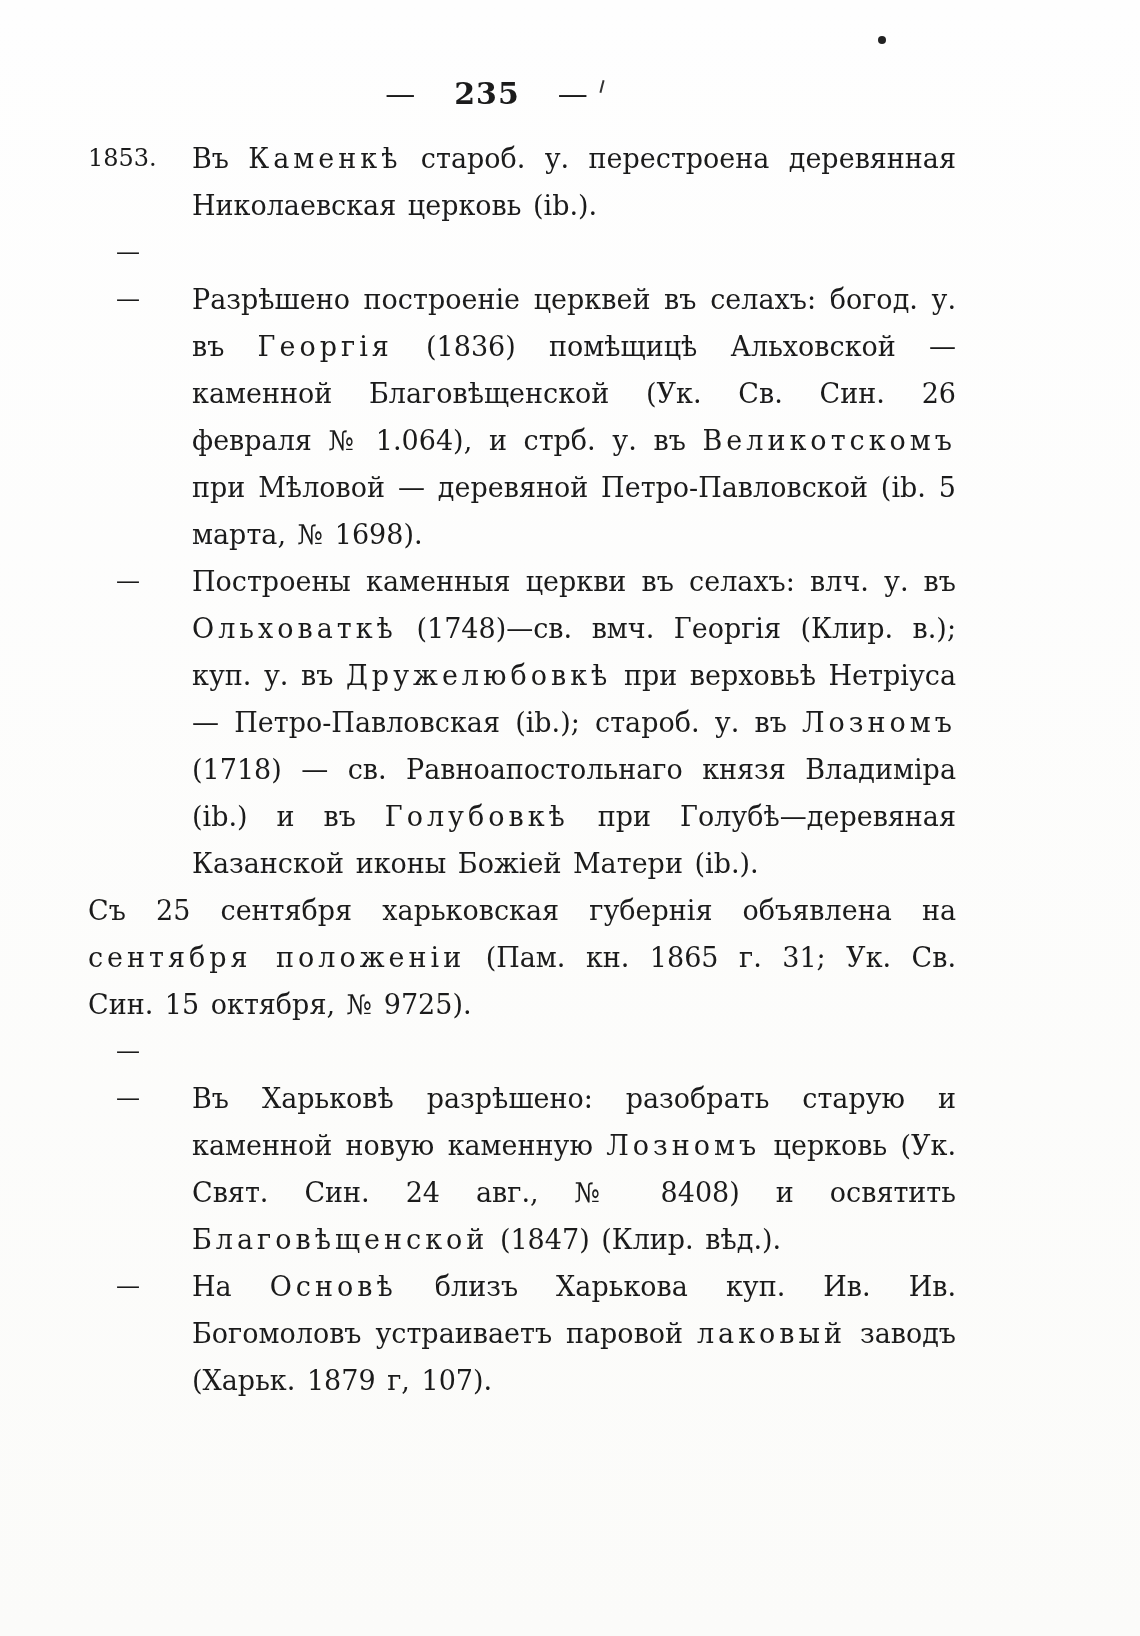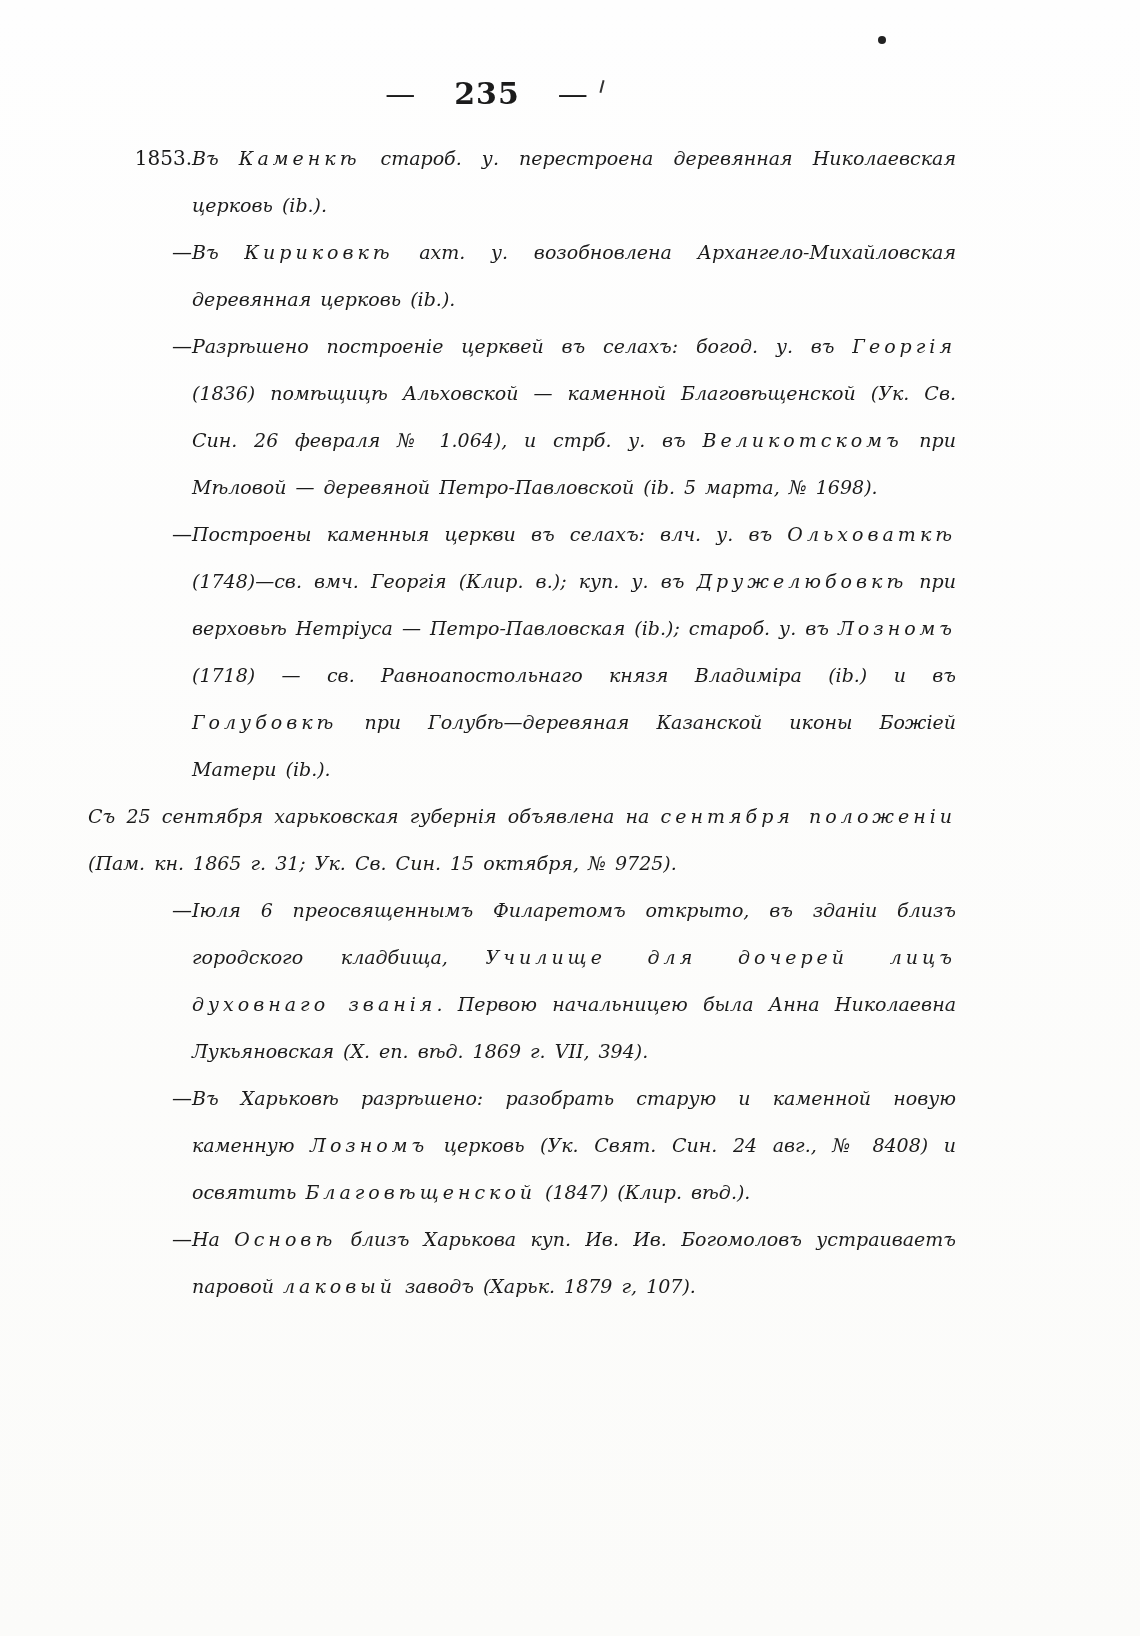--- a/index.html
+++ b/index.html
@@ -29,32 +29,30 @@
     letter-spacing: 1px;
     margin-bottom: 24px;
     margin-right: 70px;
   }
   .header .dash { font-weight: normal; }
   .entry { display: flex; }
   .label {
     box-sizing: border-box;
     width: 104px;
     flex: 0 0 104px;
-    font-size: 20px;
+    font-size: 24px;
     line-height: 47px;
     white-space: nowrap;
-    text-align: right;
   }
   .text {
     flex: 1;
-    font-size: 19px;
+    font-size: 27px;
     line-height: 47px;
     text-align: justify;
     word-spacing: 3px;
-    font-style: italic;
   }
   .sp { letter-spacing: 4px; }
   .speck {
     position: absolute;
     background: #222;
     border-radius: 50%;
     width: 8px; height: 8px;
     left: 878px; top: 36px;
   }
   .mark {
@@ -76,36 +74,34 @@
     <span class="dash">—</span>
   </div>
 
   <div>
     <div class="entry">
       <div class="label">1853.</div>
       <div class="text"><span>Въ </span><span class="sp">Каменкѣ</span><span> староб. у. перестроена деревянная Николаевская церковь (ib.).</span></div>
     </div>
     <div class="entry">
       <div class="label" style="padding-left: 28px;">—</div>
-      <div class="text"><span>Въ </span><span class="sp">Кириковкѣ</span><span> ахт. у. возобновлена Архангело-Михайловская деревянная церковь (ib.).</span></div>
     </div>
     <div class="entry">
       <div class="label" style="padding-left: 28px;">—</div>
       <div class="text"><span>Разрѣшено построеніе церквей въ селахъ: богод. у. въ </span><span class="sp">Георгія</span><span> (1836) помѣщицѣ Альховской — каменной Благовѣщенской (Ук. Св. Син. 26 февраля № 1.064), и стрб. у. въ </span><span class="sp">Великотскомъ</span><span> при Мѣловой — деревяной Петро-Павловской (ib. 5 марта, № 1698).</span></div>
     </div>
     <div class="entry">
       <div class="label" style="padding-left: 28px;">—</div>
       <div class="text"><span>Построены каменныя церкви въ селахъ: влч. у. въ </span><span class="sp">Ольховаткѣ</span><span> (1748)—св. вмч. Георгія (Клир. в.); куп. у. въ </span><span class="sp">Дружелюбовкѣ</span><span> при верховьѣ Нетріуса — Петро-Павловская (ib.); староб. у. въ </span><span class="sp">Лозномъ</span><span> (1718) — св. Равноапостольнаго князя Владиміра (ib.) и въ </span><span class="sp">Голубовкѣ</span><span> при Голубѣ—деревяная Казанской иконы Божіей Матери (ib.).</span></div>
     </div>
     <div class="entry">
       <div class="text"><span>Съ 25 сентября харьковская губернія объявлена на </span><span class="sp">сентября положеніи</span><span> (Пам. кн. 1865 г. 31; Ук. Св. Син. 15 октября, № 9725).</span></div>
     </div>
     <div class="entry">
       <div class="label" style="padding-left: 28px;">—</div>
-      <div class="text"><span>Іюля 6 преосвященнымъ Филаретомъ открыто, въ зданіи близъ городского кладбища, </span><span class="sp">Училище для дочерей лицъ духовнаго званія</span><span>. Первою начальницею была Анна Николаевна Лукьяновская (X. еп. вѣд. 1869 г. VII, 394).</span></div>
     </div>
     <div class="entry">
       <div class="label" style="padding-left: 28px;">—</div>
       <div class="text"><span>Въ Харьковѣ разрѣшено: разобрать старую и каменной новую каменную </span><span class="sp">Лозномъ</span><span> церковь (Ук. Свят. Син. 24 авг., № 8408) и освятить </span><span class="sp">Благовѣщенской</span><span> (1847) (Клир. вѣд.).</span></div>
     </div>
     <div class="entry">
       <div class="label" style="padding-left: 28px;">—</div>
       <div class="text"><span>На </span><span class="sp">Основѣ</span><span> близъ Харькова куп. Ив. Ив. Богомоловъ устраиваетъ паровой </span><span class="sp">лаковый</span><span> заводъ (Харьк. 1879 г, 107).</span></div>
     </div>
   </div>

